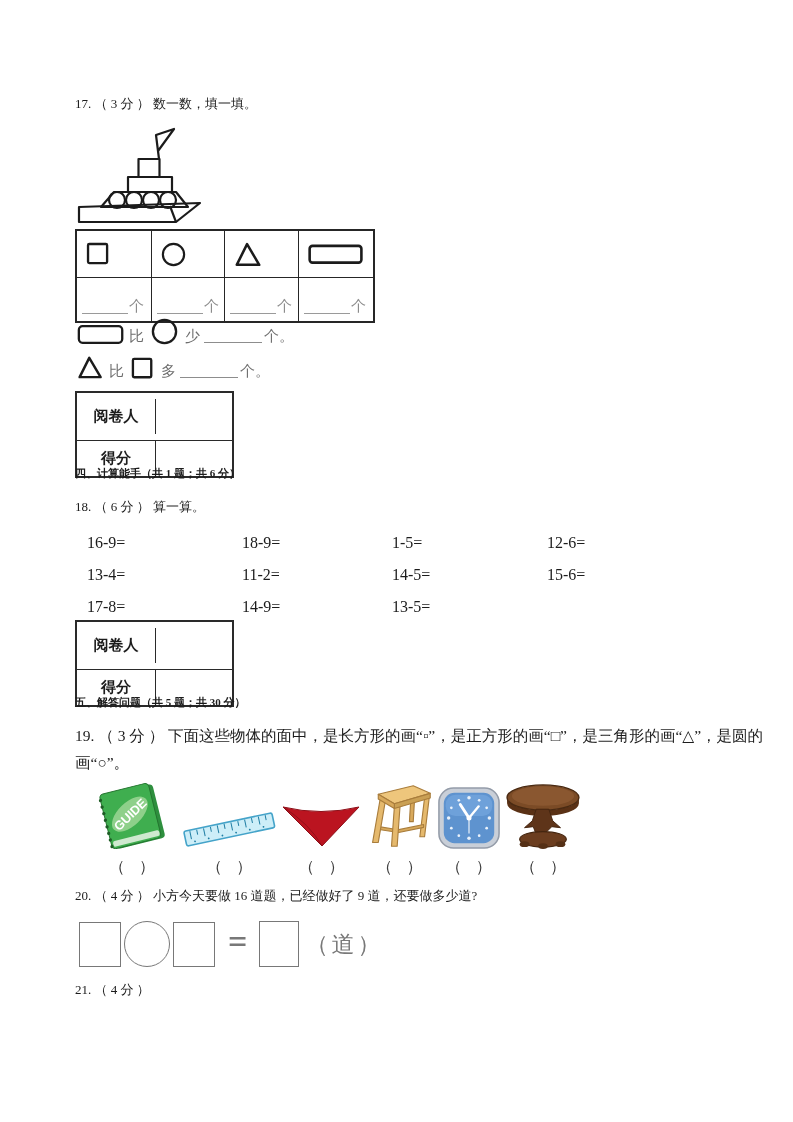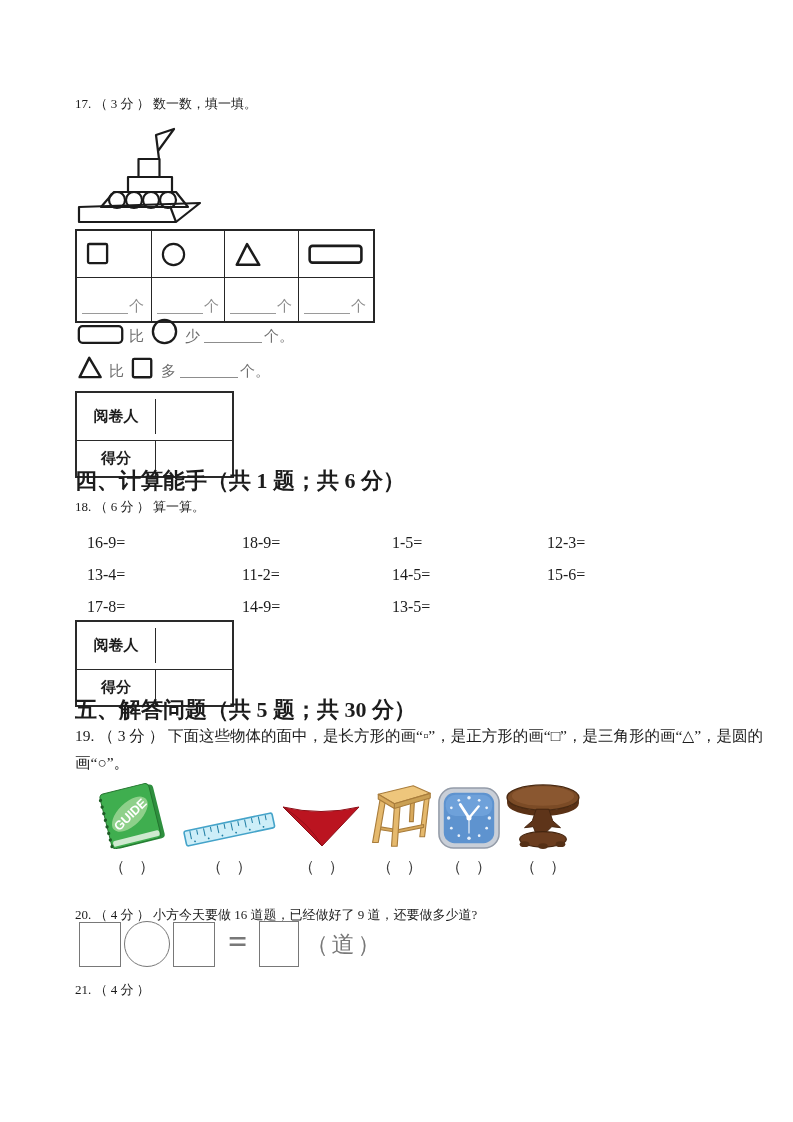--- a/index.html
+++ b/index.html
@@ -1,20 +1,20 @@
 <!DOCTYPE html>
 <html><head>
 <meta charset="utf-8">
 <style>
   html,body{margin:0;padding:0;background:#fff;}
   .page{position:relative;width:793px;height:1122px;background:#ffffff;overflow:hidden;
         font-family:"Liberation Serif","DejaVu Serif",serif;color:#1c1c1c;}
   .abs{position:absolute;}
   .qtitle{font-size:13px;white-space:pre;}
-  .secheading{font-weight:700;font-size:22px;white-space:pre;}
+  .secheading{font-weight:700;font-size:11px;white-space:pre;}
 
   
   .count-table{display:grid;grid-template-columns:74px 73px 74px 75px;border:2px solid #262626;}
   .ct-cell{border-left:1.6px solid #262626;display:flex;align-items:center;padding-left:8px;height:46px;}
   .ct-cell.first{border-left:none;}
   .ct-cell.r2{border-top:1.6px solid #262626;height:36px;align-items:flex-end;padding:0 4px 7px 5px;}
   .blank{display:inline-block;width:46px;border-bottom:1.4px solid #9a9a9a;height:13px;}
   .unit{color:#8a8a8a;font-size:15px;line-height:1;margin-left:1px;}
 
   
@@ -145,21 +145,21 @@
   </div>
 
   <div class="abs secheading" style="left:75px;top:466px;">四、计算能手（共 1 题；共 6 分）</div>
 
   <div class="abs qtitle" style="left:75px;top:498px;">18. （ 6 分 ） 算一算。</div>
 
   <div class="abs problems" style="left:75px;top:534px;margin-left:12px;">
     <span>16-9=</span>
     <span>18-9=</span>
     <span>1-5=</span>
-    <span>12-3=</span>
+    <span>12-6=</span>
     <span>13-4=</span>
     <span>11-2=</span>
     <span>14-5=</span>
     <span>15-6=</span>
     <span>17-8=</span>
     <span>14-9=</span>
     <span>13-5=</span>
   </div>
 
   <div class="abs grader" style="left:75px;top:620px;">
@@ -325,21 +325,21 @@
         </svg>
       </div>
       <div class="item-paren">
         <span>（</span>
           <span>）</span>
       </div>
     </div>
 
   </div>
 
-  <div class="abs qtitle" style="left:75px;top:906px;">20. （ 4 分 ） 小方今天要做 16 道题，已经做好了 9 道，还要做多少道?</div>
+  <div class="abs qtitle" style="left:75px;top:887px;">20. （ 4 分 ） 小方今天要做 16 道题，已经做好了 9 道，还要做多少道?</div>
 
   <div class="abs equation" style="left:79px;top:921px;">
     <div class="eqbox"></div>
     <div class="eqcirc"></div>
     <div class="eqbox"></div>
     <span class="eqsign">=</span>
     <div class="eqbox2"></div>
     <span class="equnit">（道）</span>
   </div>
 

